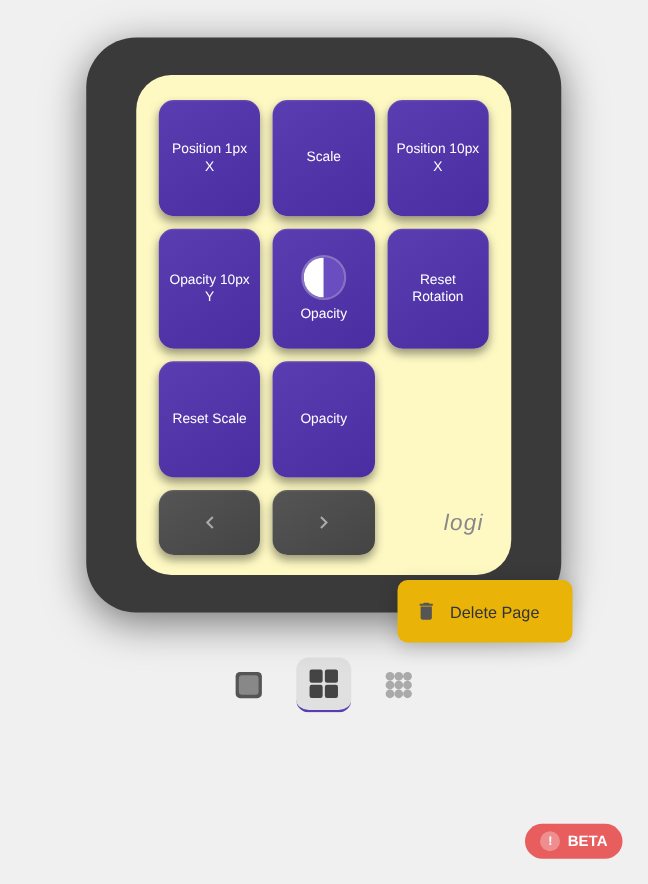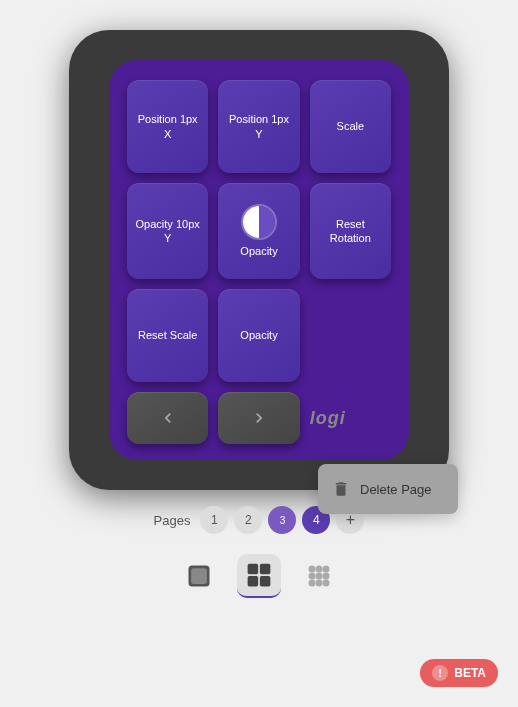--- a/index.html
+++ b/index.html
@@ -28,21 +28,21 @@
       padding: 30px 40px 30px 40px;
       display: flex;
       flex-direction: column;
       align-items: center;
       gap: 12px;
       box-shadow: 0 8px 32px rgba(0,0,0,0.5);
       position: relative;
     }
 
     .device-inner {
-      background: #4c1d95;
+      background: #fef9c3;
       border-radius: 28px;
       width: 100%;
       height: 100%;
       padding: 20px 18px 16px 18px;
       display: flex;
       flex-direction: column;
       gap: 10px;
       position: relative;
     }
 
@@ -124,24 +124,25 @@
 
     .nav-btn svg {
       width: 20px;
       height: 20px;
       fill: #aaa;
     }
 
     .logi-logo {
       display: flex;
       align-items: center;
+      justify-content: flex-end;
       color: #888;
       font-size: 18px;
       font-style: italic;
-      font-weight: 700;
+      font-weight: 400;
       letter-spacing: 1px;
       padding-right: 4px;
     }
 
     .bottom-area {
       display: flex;
       align-items: center;
       justify-content: center;
       margin-top: 8px;
       position: relative;
@@ -190,21 +191,21 @@
       font-size: 16px;
       color: #555;
       cursor: pointer;
     }
 
     
     .context-menu {
       position: absolute;
       right: 80px;
       top: -12px;
-      background: #a3a3a3;
+      background: #eab308;
       border-radius: 8px;
       box-shadow: 0 4px 16px rgba(0,0,0,0.2);
       padding: 8px 0;
       z-index: 100;
       min-width: 140px;
     }
 
     .context-menu-item {
       display: flex;
       align-items: center;
@@ -284,26 +285,26 @@
 
 <div class="device-container">
   <div class="device">
     <div class="device-inner">
       <div class="button-grid">
 
         <div class="key-btn">
           <span>Position 1px X</span>
         </div>
         <div class="key-btn">
-          <span>Position 1px Y</span>
-        </div>
-        <div class="key-btn">
           <span>Scale</span>
         </div>
 
+        <div class="key-btn">
+          <span>Position 10px X</span>
+        </div>
         <div class="key-btn">
           <span>Opacity 10px Y</span>
         </div>
         <div class="key-btn opacity-btn">
           <div class="opacity-icon">
             <div class="opacity-icon-left"></div>
             <div class="opacity-icon-right"></div>
           </div>
           <span>Opacity</span>
         </div>
@@ -343,38 +344,20 @@
 
   <div class="context-menu" style="top: -42px; right: 60px;">
     <div class="context-menu-item">
       <svg class="trash-icon" viewBox="0 0 24 24" fill="#555">
         <path d="M6 19c0 1.1.9 2 2 2h8c1.1 0 2-.9 2-2V7H6v12zM19 4h-3.5l-1-1h-5l-1 1H5v2h14V4z"></path>
       </svg>
       <span>Delete Page</span>
     </div>
   </div>
 
-  <div class="pages-container">
-    <span class="pages-label">Pages</span>
-    <div class="page-dot">
-      <span>1</span>
-    </div>
-    <div class="page-dot">
-      <span>2</span>
-    </div>
-    <div class="page-dot" style="background:#7a5abf; color:white; font-size:10px;">
-      <span>3</span>
-    </div>
-    <div class="page-dot active">
-      <span>4</span>
-    </div>
-    <div class="page-add">
-      <span>+</span>
-    </div>
-  </div>
 </div>
 
 <div class="view-switcher">
 
   <div class="view-btn">
     <svg viewBox="0 0 32 32">
       <rect x="4" y="4" width="24" height="24" rx="4" fill="#555"></rect>
       <rect x="7" y="7" width="18" height="18" rx="3" fill="#888"></rect>
     </svg>
   </div>

